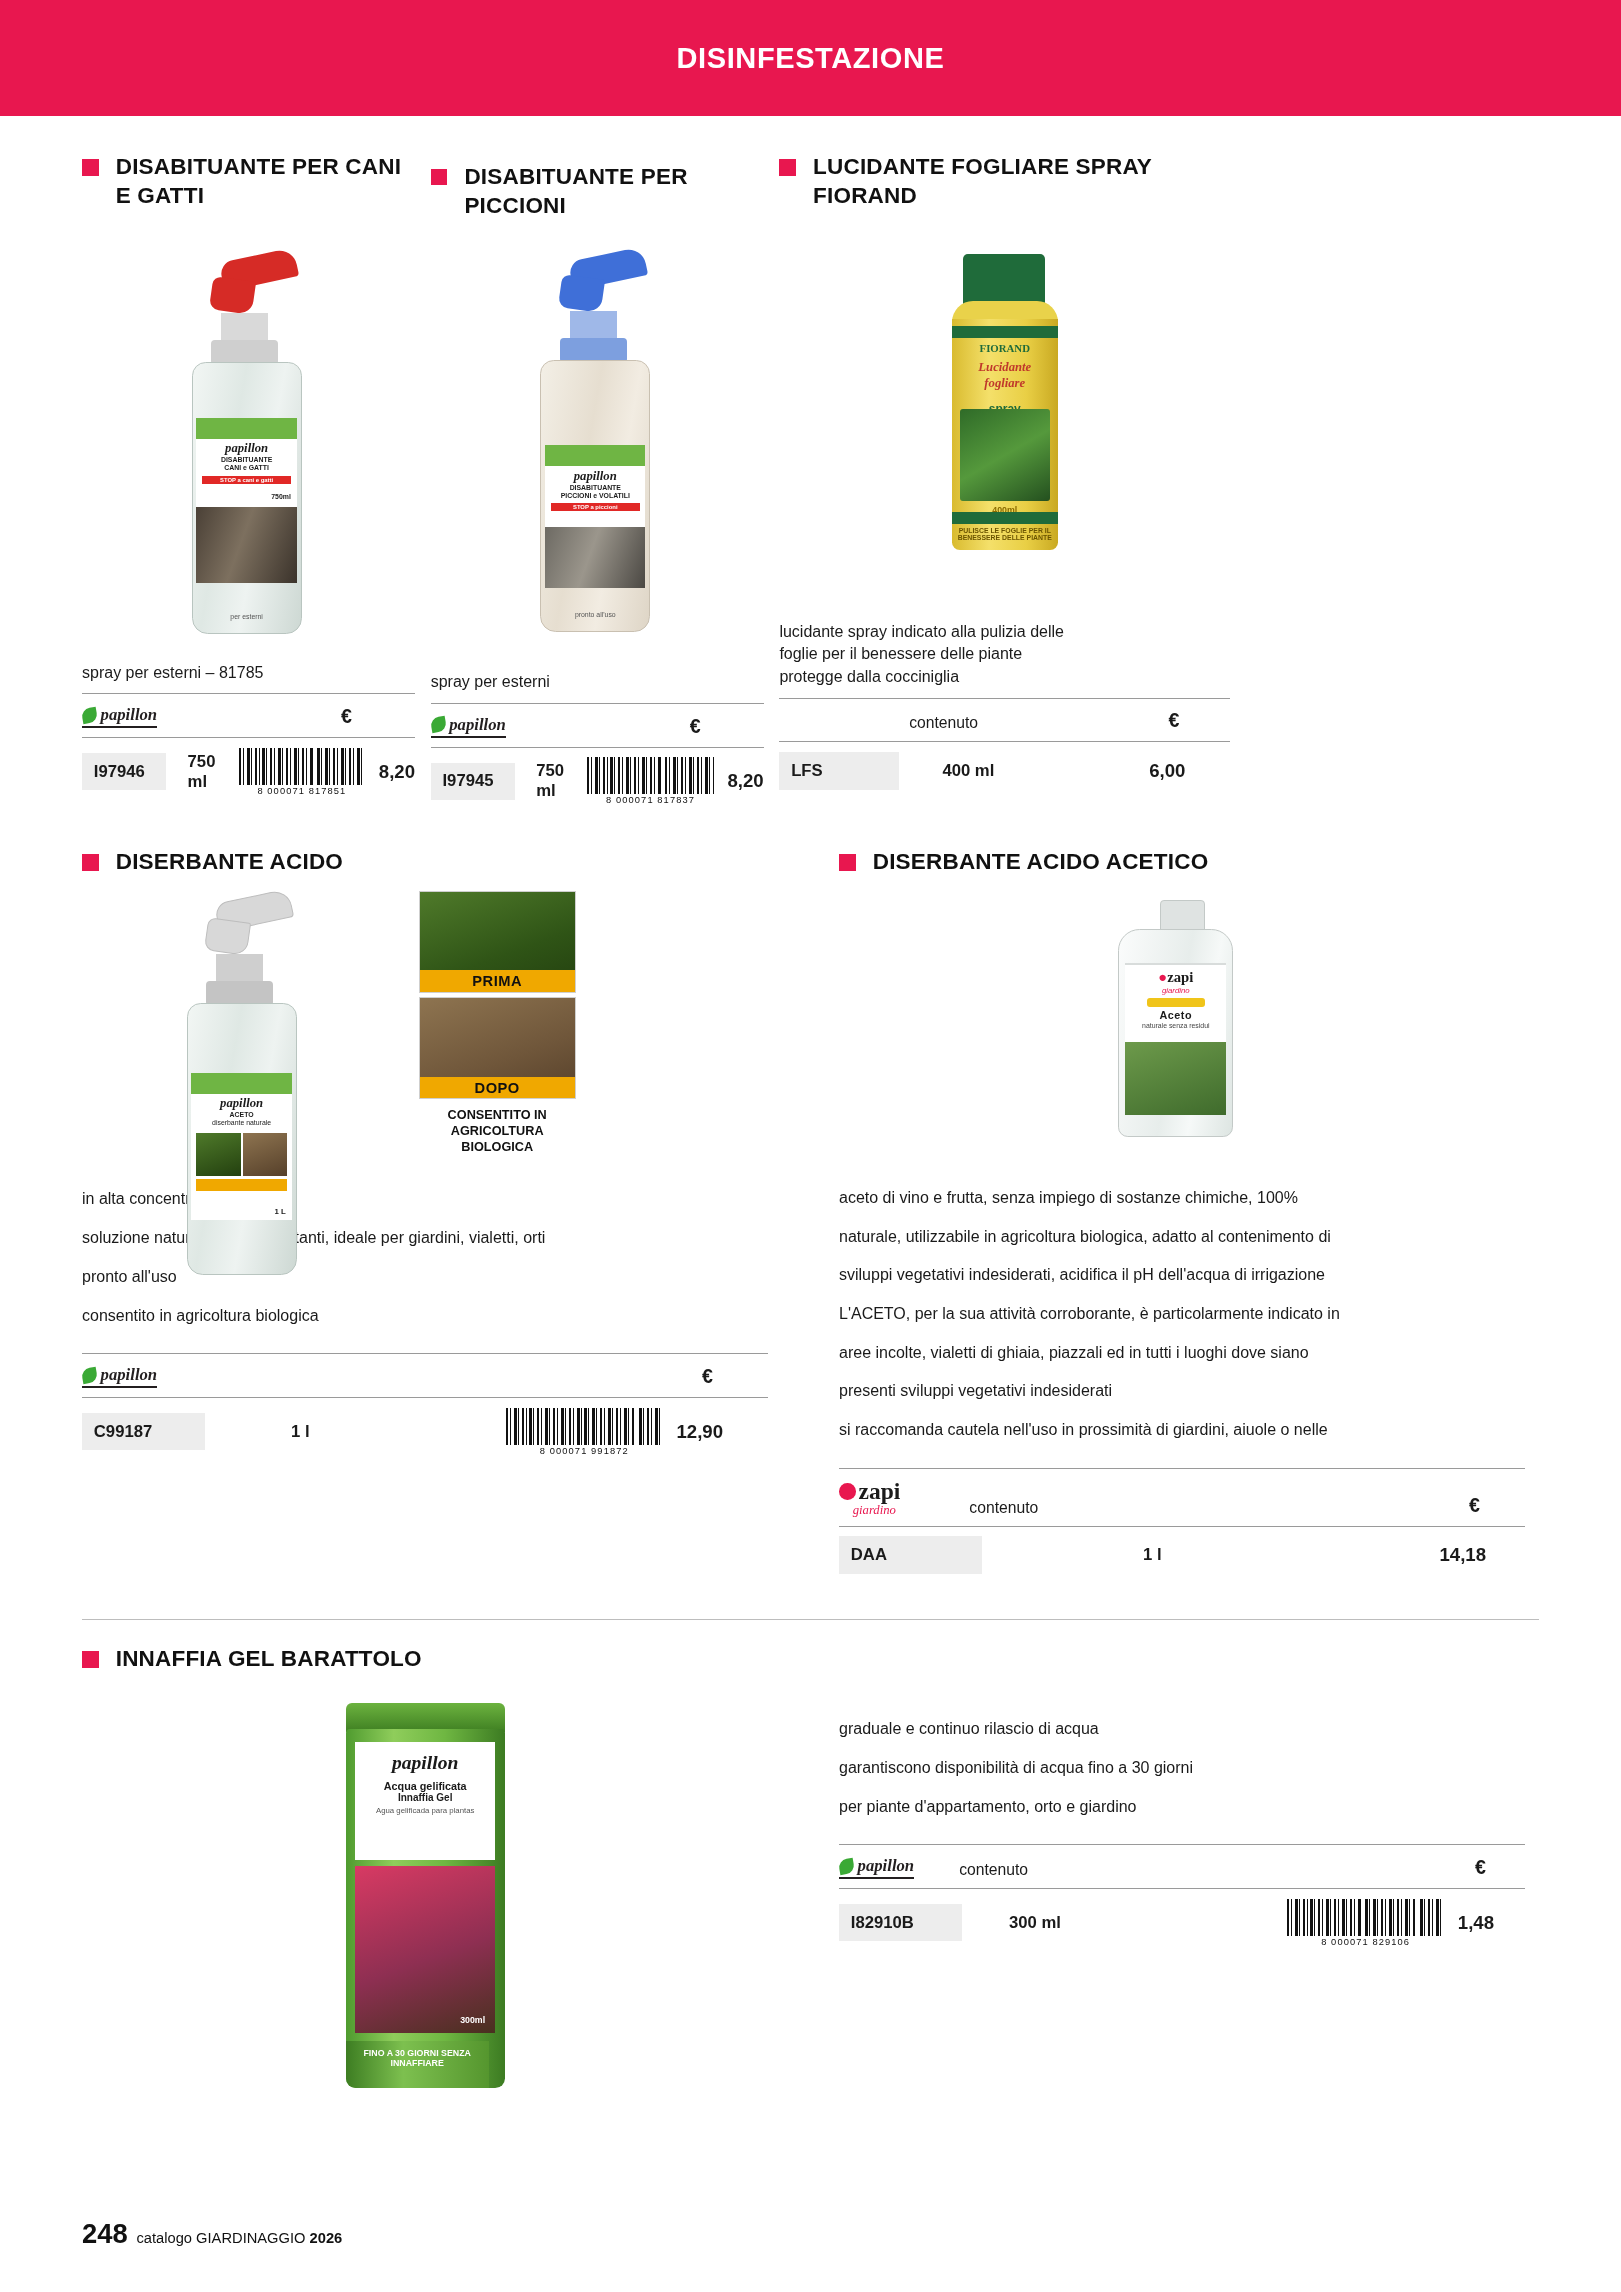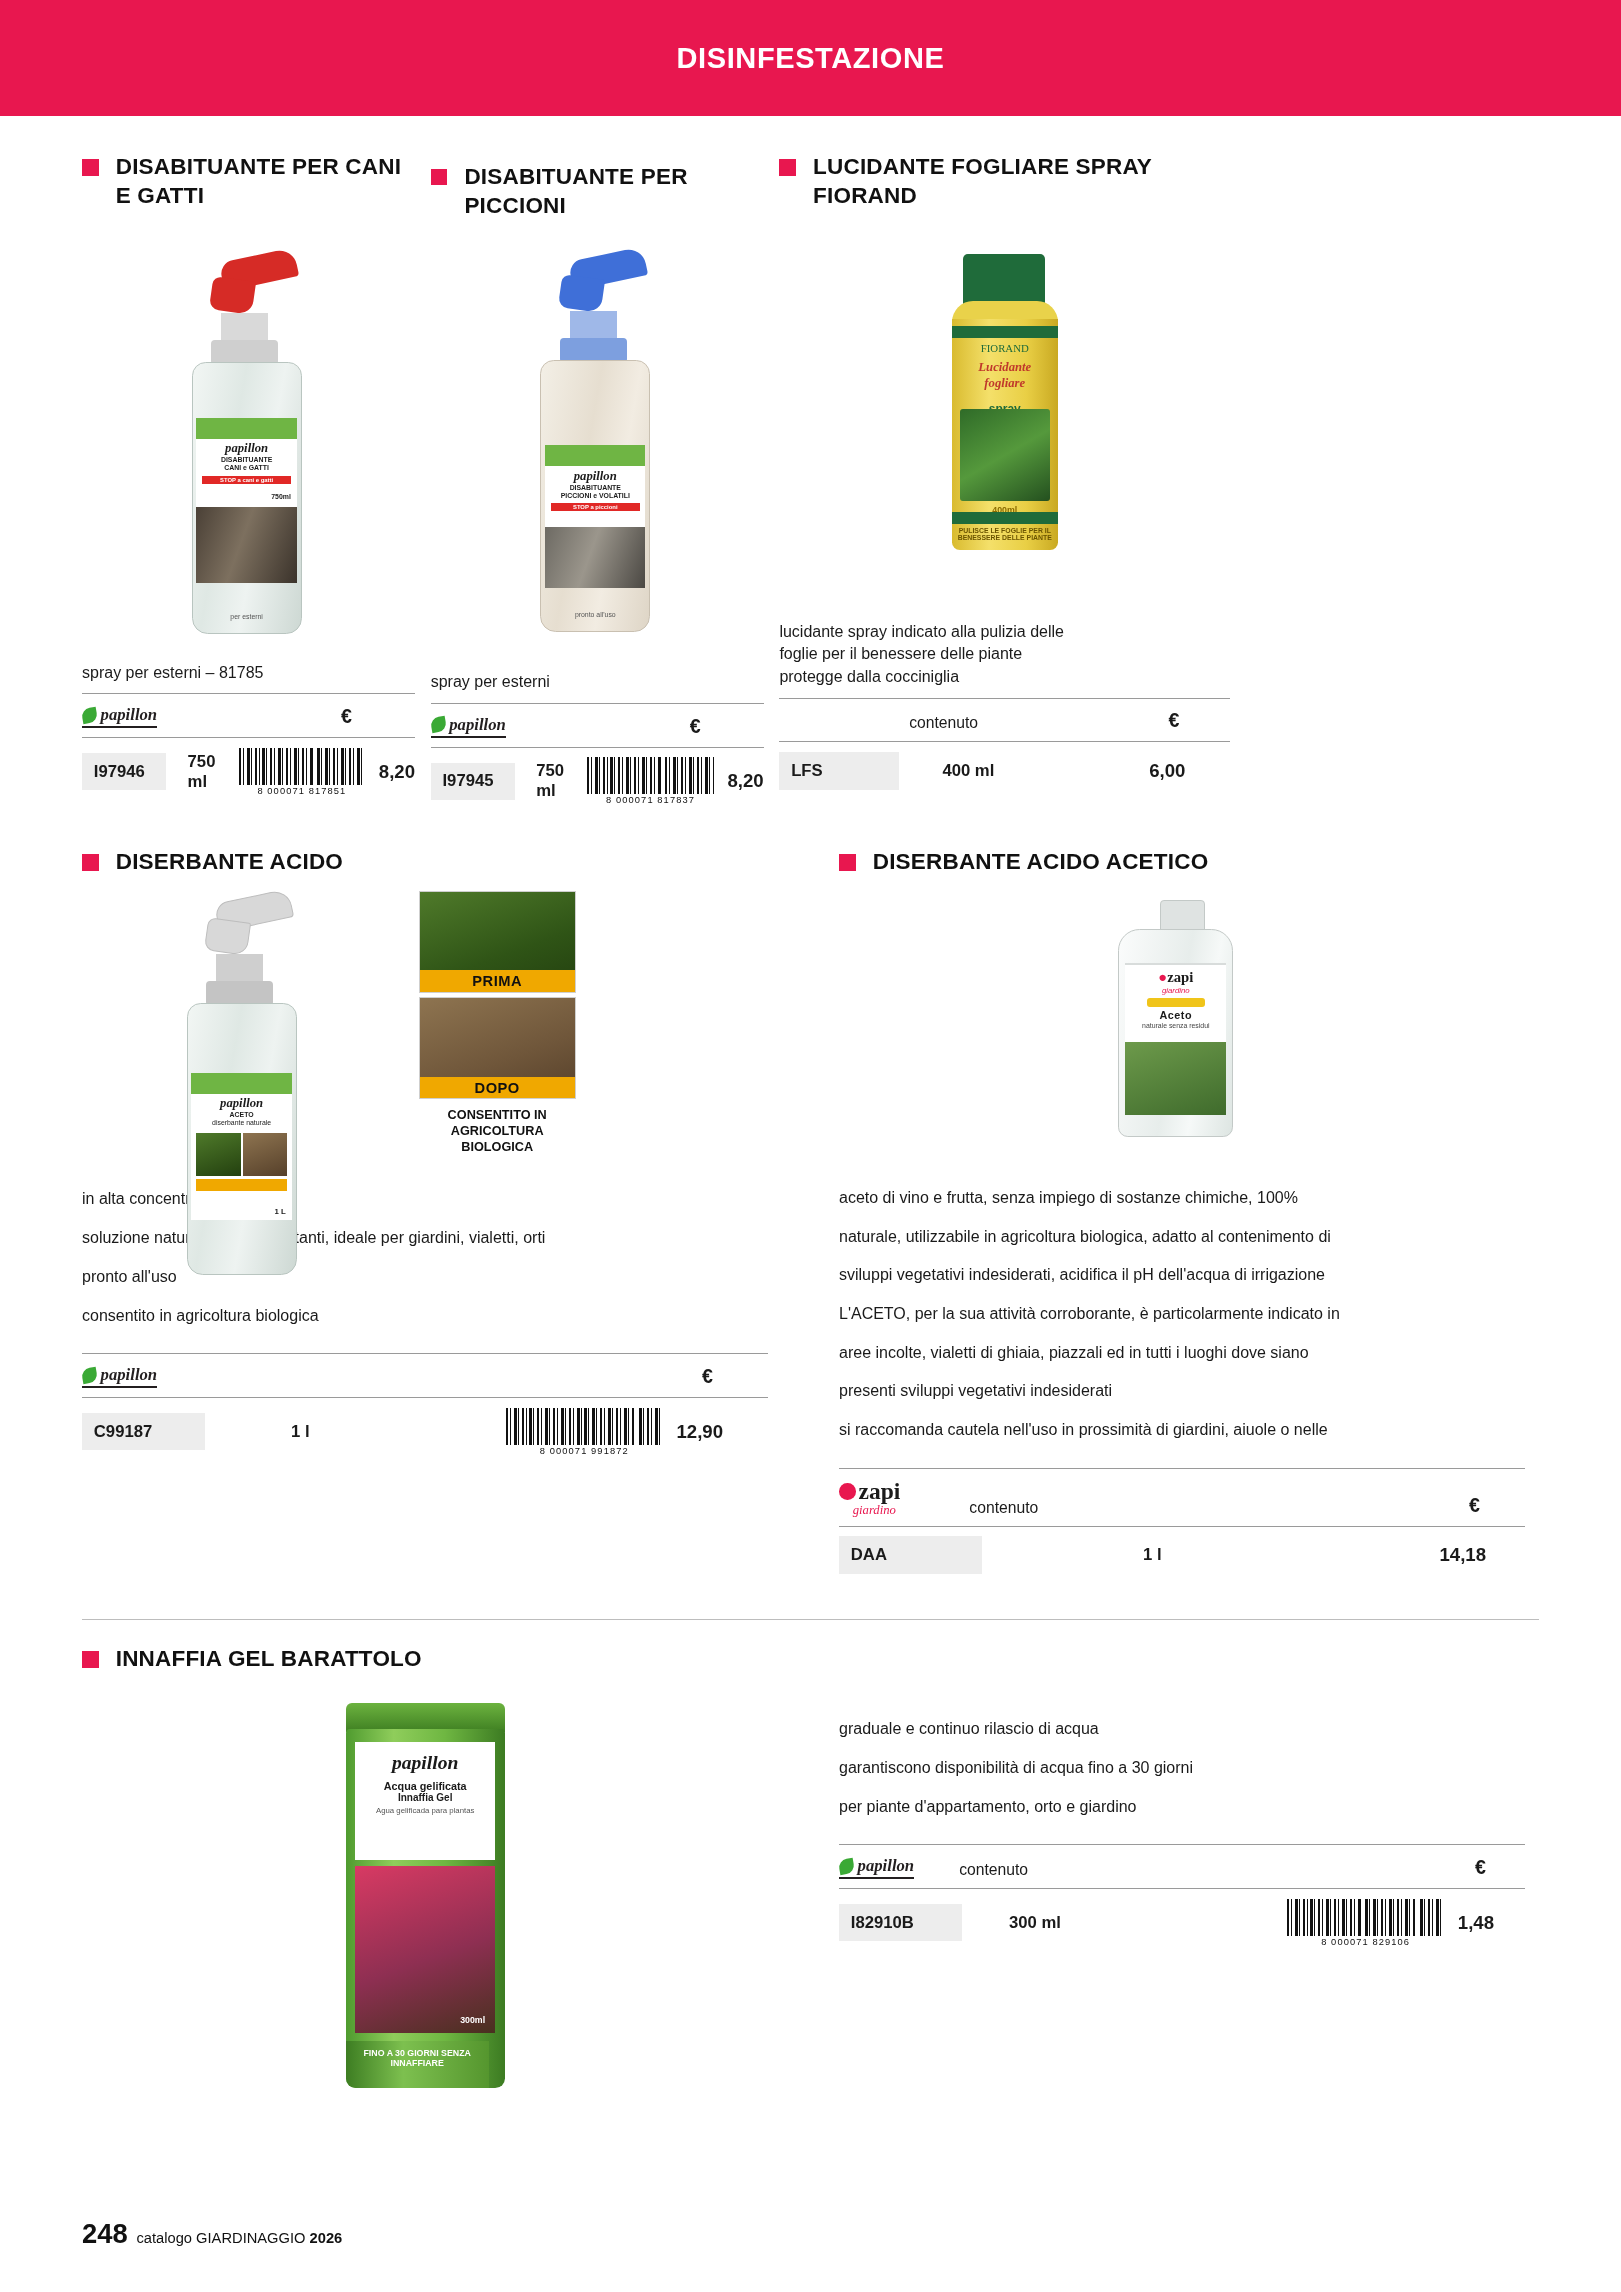--- a/index.html
+++ b/index.html
@@ -502,21 +502,21 @@
         <span class="sq"></span>
         <span class="txt">LUCIDANTE FOGLIARE SPRAY FIORAND</span>
       </div>
 
       <div class="prod-img" style="height:410px;padding-top:43px">
         <div class="can bottle">
           <div class="cap"></div>
           <div class="shoulder"></div>
           <div class="body">
             <div class="bnd" style="top:7.8px"></div>
-            <div class="t" style="top:23.5px;font-size:10.8px;font-weight:normal;color:#1f6b3a;font-family:'Liberation Serif',serif;">FIORAND</div>
+            <div class="t" style="top:23.5px;font-size:10.8px;font-weight:bold;color:#1f6b3a;font-family:'Liberation Serif',serif;">FIORAND</div>
             <div class="t" style="top:41px;font-size:12.7px;font-weight:bold;color:#c0392b;font-family:'Liberation Serif',serif;font-style:italic;">Lucidante</div>
             <div class="t" style="top:57px;font-size:12.7px;font-weight:bold;color:#c0392b;font-family:'Liberation Serif',serif;font-style:italic;">fogliare</div>
             <div class="t" style="top:83px;font-size:12px;font-weight:bold;color:#1f6b3a;">spray</div>
             <div style="position:absolute;left:7.8px;right:7.8px;top:90px;height:92px;background:linear-gradient(150deg,#2f6b28,#55993c 50%,#24501f);border-radius:2.9px;"></div>
             <div class="t" style="top:186px;font-size:8.8px;font-weight:bold;color:#8a6b00;">400ml</div>
             <div class="bnd" style="bottom:25.5px"></div>
             <div class="t tiny" style="bottom:7.8px;color:#6a5400;font-weight:bold;padding:0 5.9px;">PULISCE LE FOGLIE PER IL BENESSERE DELLE PIANTE</div>
           </div>
         </div>
       </div>

